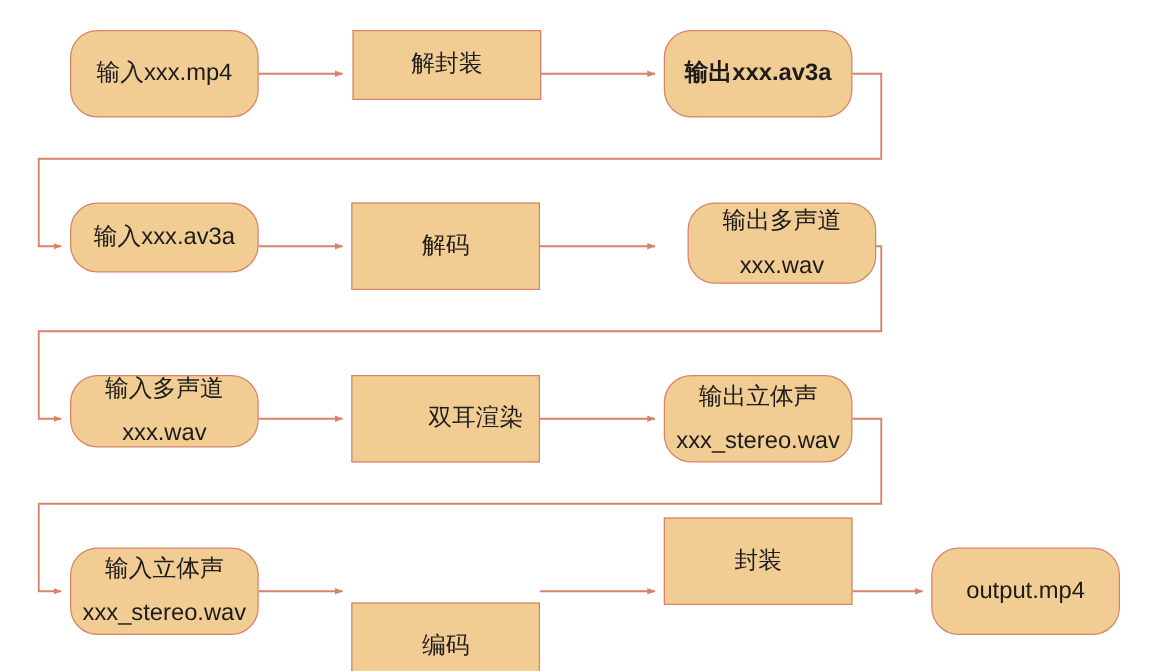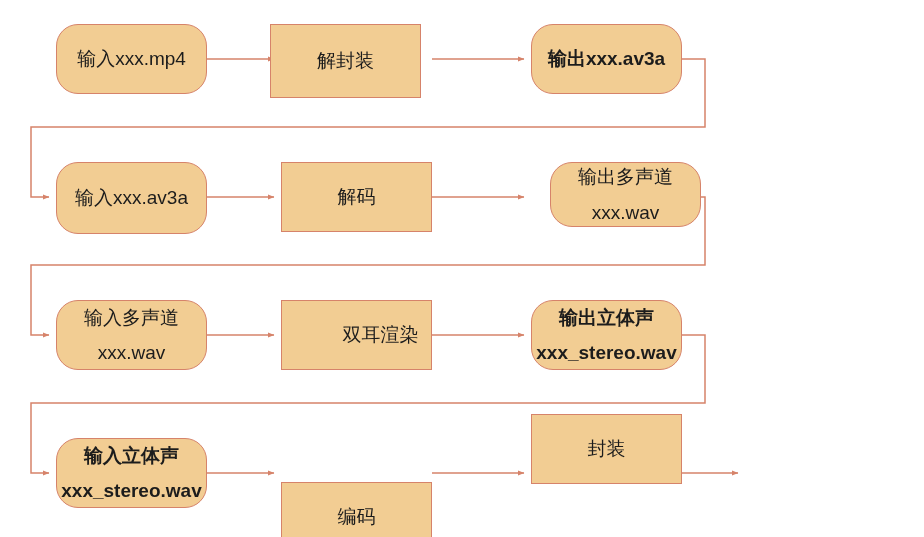--- a/index.html
+++ b/index.html
@@ -50,21 +50,20 @@
     width: 100%;
     pointer-events: none;
   }
   .node .label .l2 {
     display: block;
     margin-top: 12px;
   }
   
   .node.overflow {
     overflow: visible;
-    font-weight: bold;
   }
   .node.overflow .label {
     width: auto;
   }
 </style>
 </head>
 <body>
 
 <div id="canvas">
 
@@ -96,52 +95,52 @@
       <path d="M682,473 L738,473" marker-end="url(#arrowhead)"></path>
     </g>
   </svg>
 
   <div class="node rounded" style="left:56px; top:24px; width:151px; height:70px;">
     <span class="label">
       <span>输入xxx.mp4</span>
     </span>
   </div>
 
-  <div class="node sharp" style="left:270px; top:24px; width:151px; height:74px;">
+  <div class="node sharp" style="left:282px; top:24px; width:151px; height:56px;">
     <span class="label">
       <span>解封装</span>
     </span>
   </div>
 
   <div class="node rounded" style="left:531px; top:24px; width:151px; height:70px;font-weight:bold;">
     <span class="label">
       <span>输出xxx.av3a</span>
     </span>
   </div>
 
-  <div class="node rounded" style="left:56px; top:162px; width:151px; height:72px;">
+  <div class="node rounded" style="left:56px; top:162px; width:151px; height:56px;">
     <span class="label">
       <span>输入xxx.av3a</span>
     </span>
   </div>
 
   <div class="node sharp" style="left:281px; top:162px; width:151px; height:70px;">
     <span class="label">
       <span>解码</span>
     </span>
   </div>
 
   <div class="node rounded" style="left:550px; top:162px; width:151px; height:65px;">
     <span class="label">
       <span>输出多声道</span>
       <span class="l2">xxx.wav</span>
     </span>
   </div>
 
-  <div class="node rounded" style="left:56px; top:300px; width:151px; height:70px;">
+  <div class="node rounded" style="left:56px; top:300px; width:151px; height:58px;">
     <span class="label">
       <span>输入多声道</span>
       <span class="l2">xxx.wav</span>
     </span>
   </div>
 
   <div class="node sharp" style="left:281px; top:300px; width:151px; height:70px;padding-left:48px;">
     <span class="label">
       <span>双耳渲染</span>
     </span>
@@ -166,14 +165,19 @@
       <span>编码</span>
     </span>
   </div>
 
   <div class="node sharp" style="left:531px; top:414px; width:151px; height:70px;">
     <span class="label">
       <span>封装</span>
     </span>
   </div>
 
+  <div class="node rounded" style="left:745px; top:438px; width:151px; height:70px;">
+    <span class="label">
+      <span>output.mp4</span>
+    </span>
+  </div>
 
 </div>
 
 </body></html>

